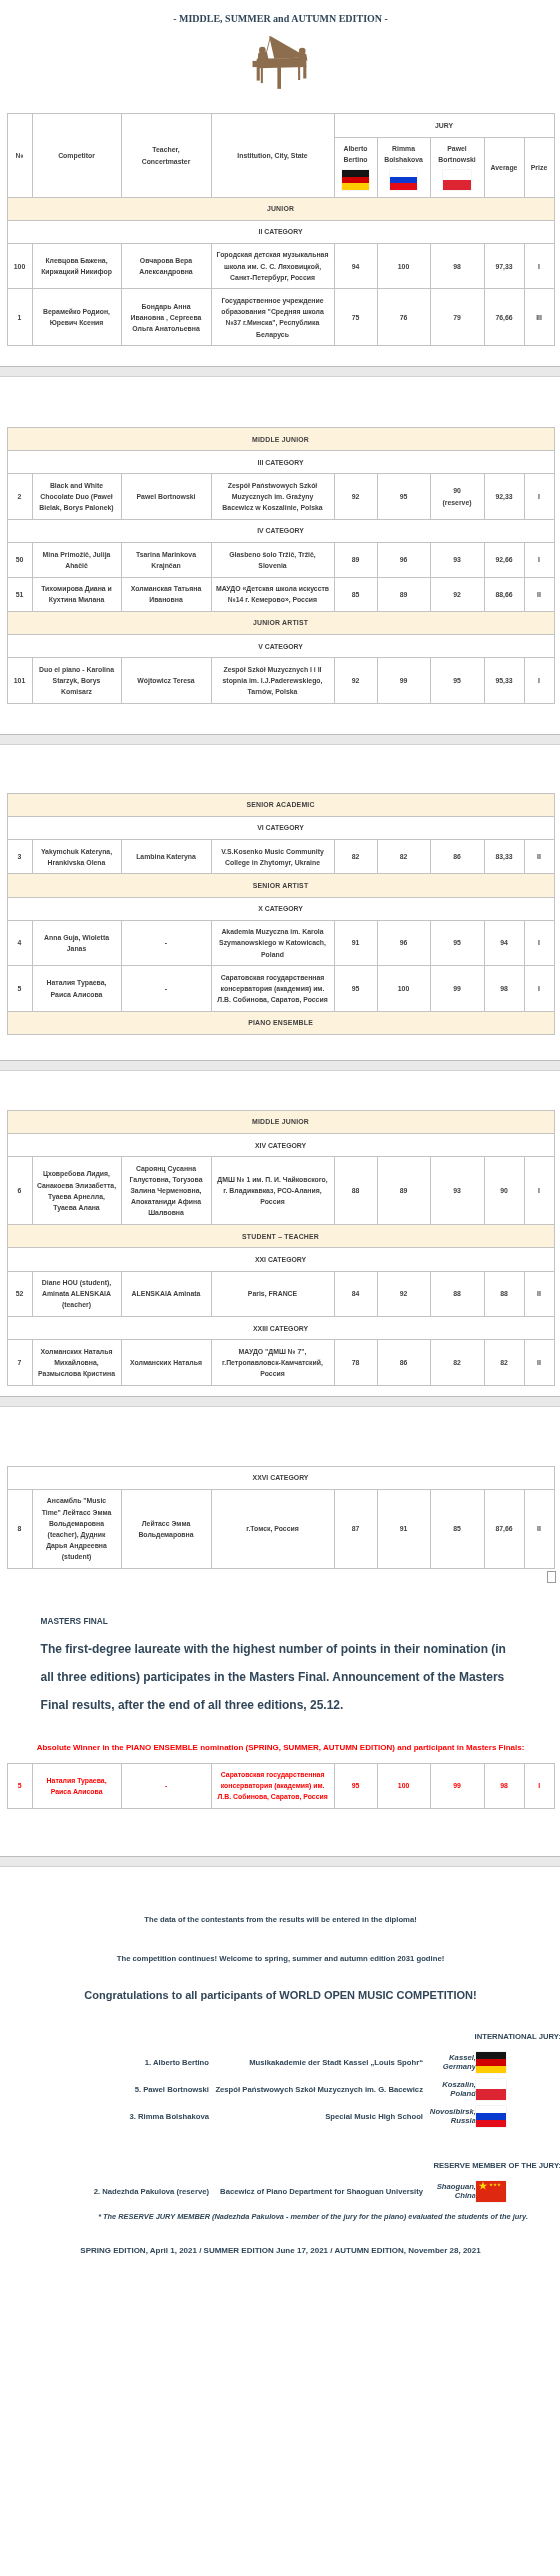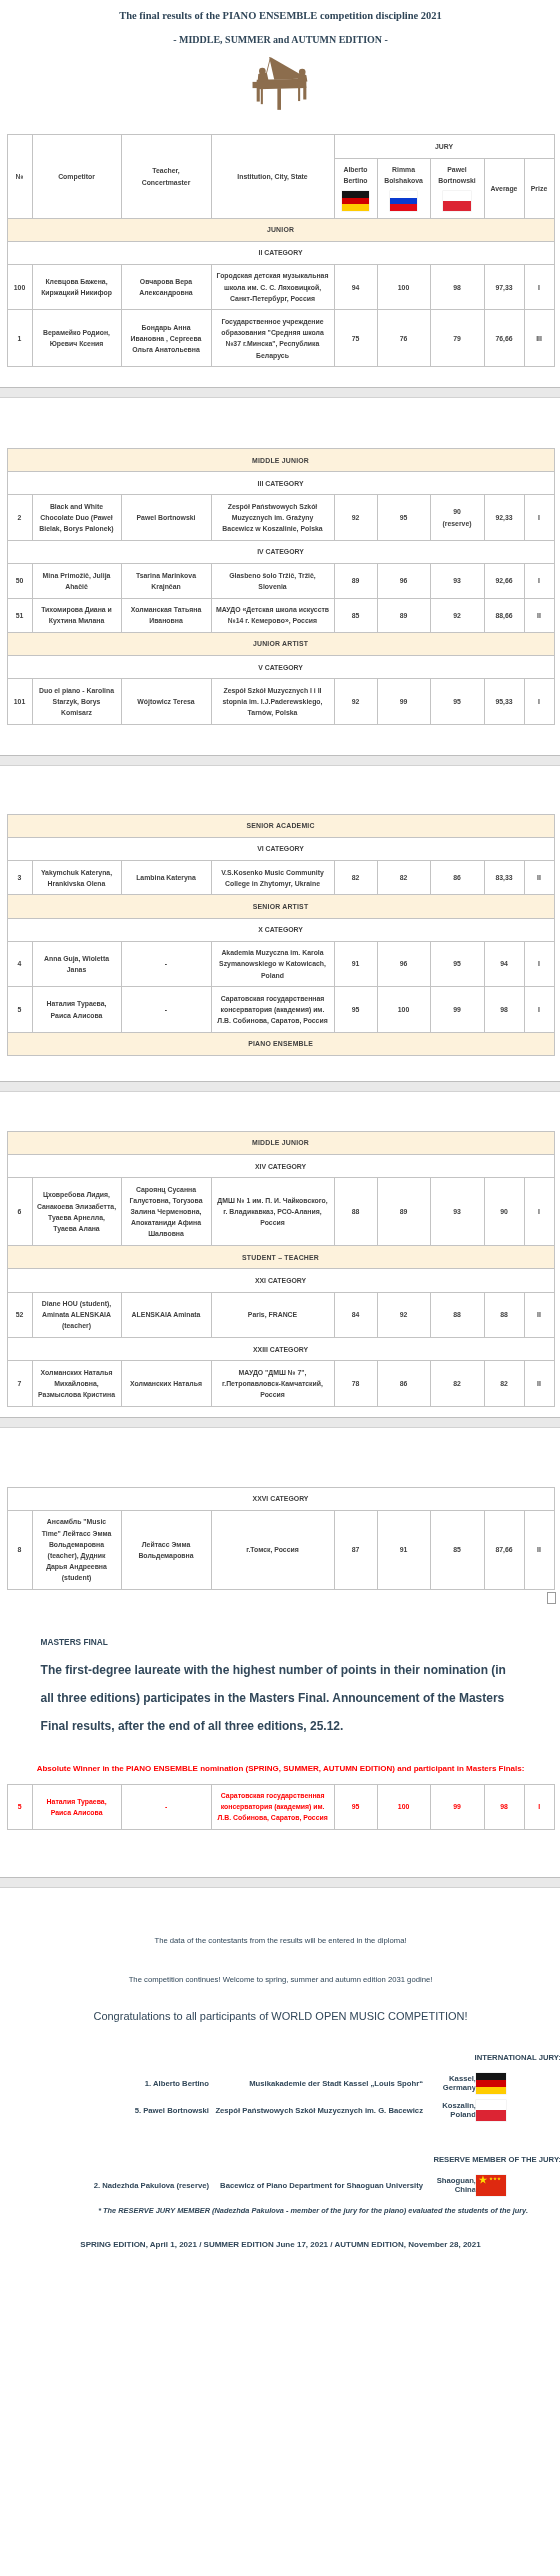--- a/index.html
+++ b/index.html
@@ -35,43 +35,42 @@
   .flag-cn .star-sm{position:absolute;left:13.2px;top:1.7px;color:#ffde00;font-size:3.9px;letter-spacing:0.6px;}
 
   .page-sep{height:8.8px;background:#e9e9e9;border-top:0.6px solid #bdbdbd;border-bottom:0.6px solid #d2d2d2;width:561px;}
 
   .masters{margin:0 6.6px;color:#314759;}
   .masters .mh{font-size:8.3px;font-weight:bold;margin:33px 0 0 34px;}
   .masters .mp{font-size:12px;font-weight:bold;line-height:2.35;margin:8.8px 34px 0 34px;}
   .red-line{color:#ff0000;font-weight:bold;font-size:8px;text-align:center;margin-top:23px;}
   .winner-wrap{margin-top:11px;}
 
-  .center-note{color:#314759;font-weight:normal;text-align:center;}
+  .center-note{color:#314759;font-weight:bold;text-align:center;}
   .cn1{font-size:7.7px;margin-top:0;}
   .cn2{font-size:7.7px;margin-top:30px;}
   .cn3{font-size:11px;margin-top:26.4px;}
 
   .jury-foot{color:#314759;text-align:right;}
   .jf-head{font-size:7.7px;font-weight:bold;margin:31px 0 0 41px;}
   .jf-list{margin-top:7.7px;}
   .jf-row{display:flex;align-items:center;min-height:27px;margin:0 55px 0 41px;font-weight:bold;font-size:7.7px;}
   .jf-name{width:134px;margin-left:34px;}
   .jf-inst{width:214px;}
-  .jf-loc{flex:1;}
+  .jf-loc{flex:1;font-style:italic;}
   .jf-flag{width:30px;}
   .jf-note{font-size:7.4px;font-style:italic;font-weight:bold;margin:7.7px 33px 0 41px;}
   .editions{font-size:8px;font-weight:bold;color:#314759;text-align:center;margin-top:25px;padding-bottom:14.3px;}
 
   .artifact-box{width:6.6px;height:10px;border:0.6px solid #9a9a9a;margin:2.2px 5.5px 0 auto;}
 </style>
 </head>
 <body>
 
 <div class="doc-title">
-  <div class="l1">The final results of the PIANO ENSEMBLE competition discipline 2021</div>
   <div class="l2">- MIDDLE, SUMMER and AUTUMN EDITION -</div>
 </div>
 
 <div class="piano-wrap">
   <svg width="88" height="62" viewBox="0 0 170 112">
     <g fill="#8c6d4d">
       <path d="M62 2 L66 3 L124 36 L118 44 L72 46 Z"></path>
       <rect x="63" y="6" width="1.6" height="38" transform="rotate(14 64 6)"></rect>
       <path d="M38 46 L132 44 L134 62 L40 64 Z"></path>
       <rect x="30" y="50" width="10" height="12"></rect>
@@ -464,20 +463,32 @@
         <div class="jf-name">5. Pawel Bortnowski</div>
         <div class="jf-inst">Zespół Państwowych Szkół Muzycznych im. G. Bacewicz</div>
         <div class="jf-loc">Koszalin, Poland</div>
         <div class="jf-flag">
           <div class="flag flag-pl sm">
             <span class="b" style="background: rgb(255, 255, 255);"></span>
             <span class="b" style="background: rgb(220, 36, 51);"></span>
           </div>
         </div>
       </div>
+      <div class="jf-row">
+        <div class="jf-name">3. Rimma Bolshakova</div>
+        <div class="jf-inst">Special Music High School</div>
+        <div class="jf-loc">Novosibirsk, Russia</div>
+        <div class="jf-flag">
+          <div class="flag flag-ru sm">
+            <span class="b" style="background: rgb(255, 255, 255);"></span>
+            <span class="b" style="background: rgb(10, 59, 208);"></span>
+            <span class="b" style="background: rgb(227, 11, 23);"></span>
+          </div>
+        </div>
+      </div>
     </div>
   <div class="jf-head" style="padding-left:10px;">RESERVE MEMBER OF THE JURY:</div>
   <div class="jf-list" id="reserve-list">
       <div class="jf-row">
         <div class="jf-name">2. Nadezhda Pakulova (reserve)</div>
         <div class="jf-inst">Bacewicz of Piano Department for Shaoguan University</div>
         <div class="jf-loc">Shaoguan, China</div>
         <div class="jf-flag">
           <div class="flag flag-cn sm" style="background: rgb(222, 41, 16);">
             <span class="star-big">★</span>

